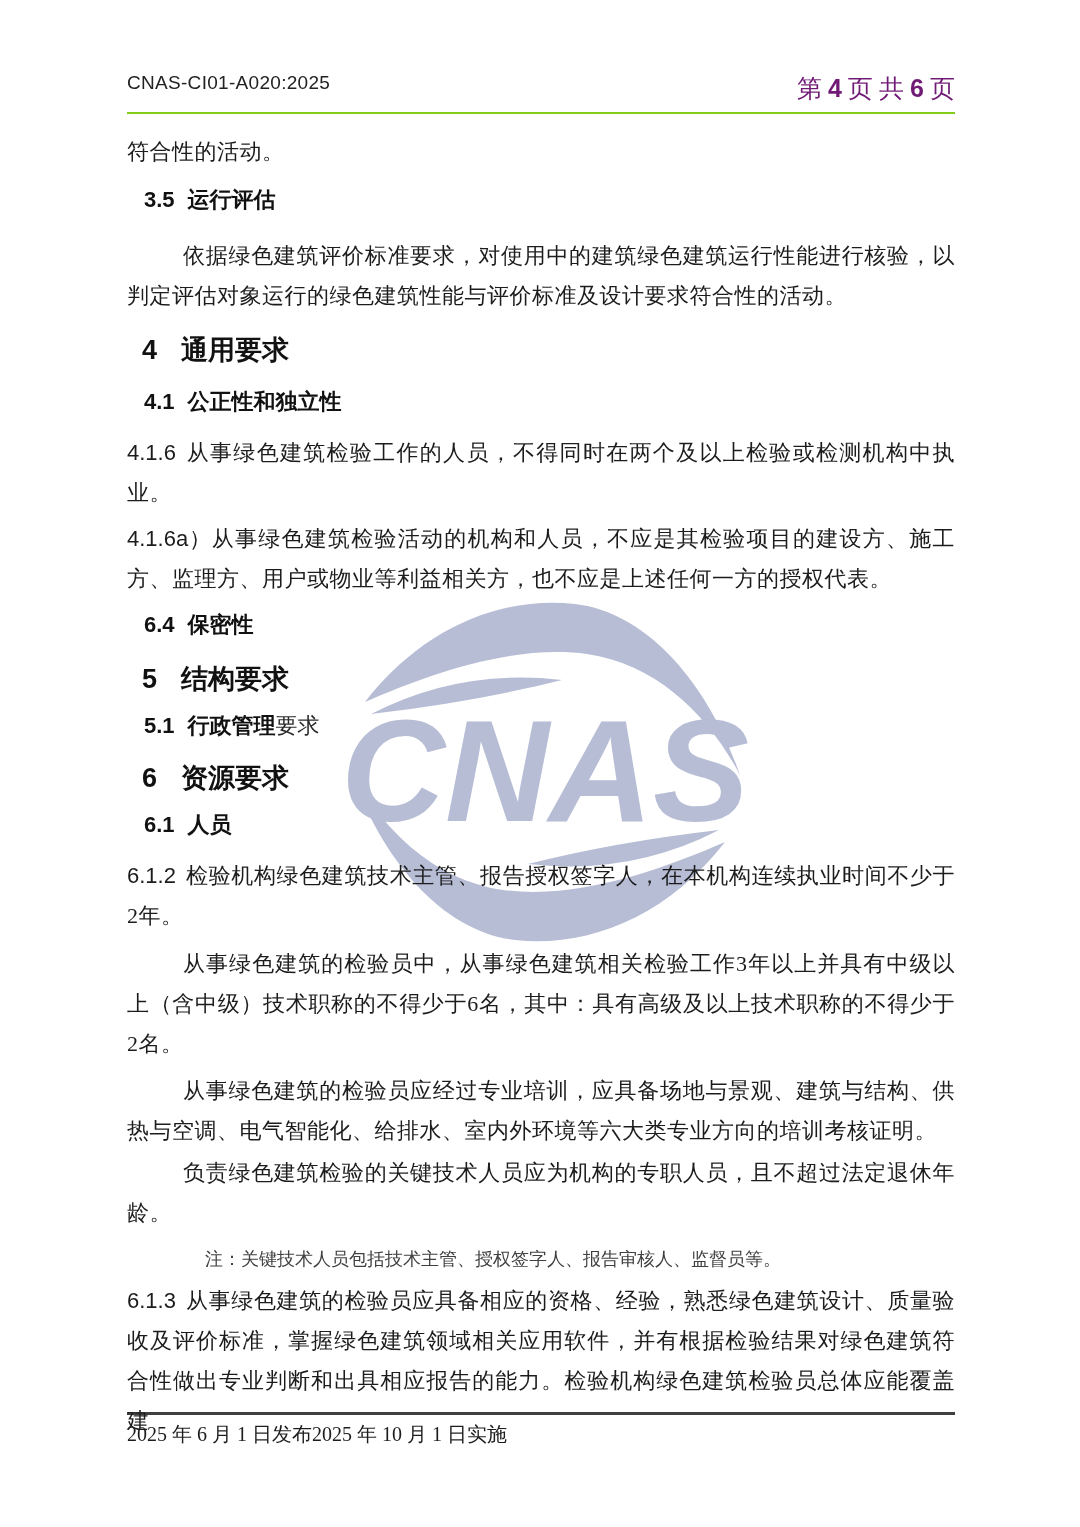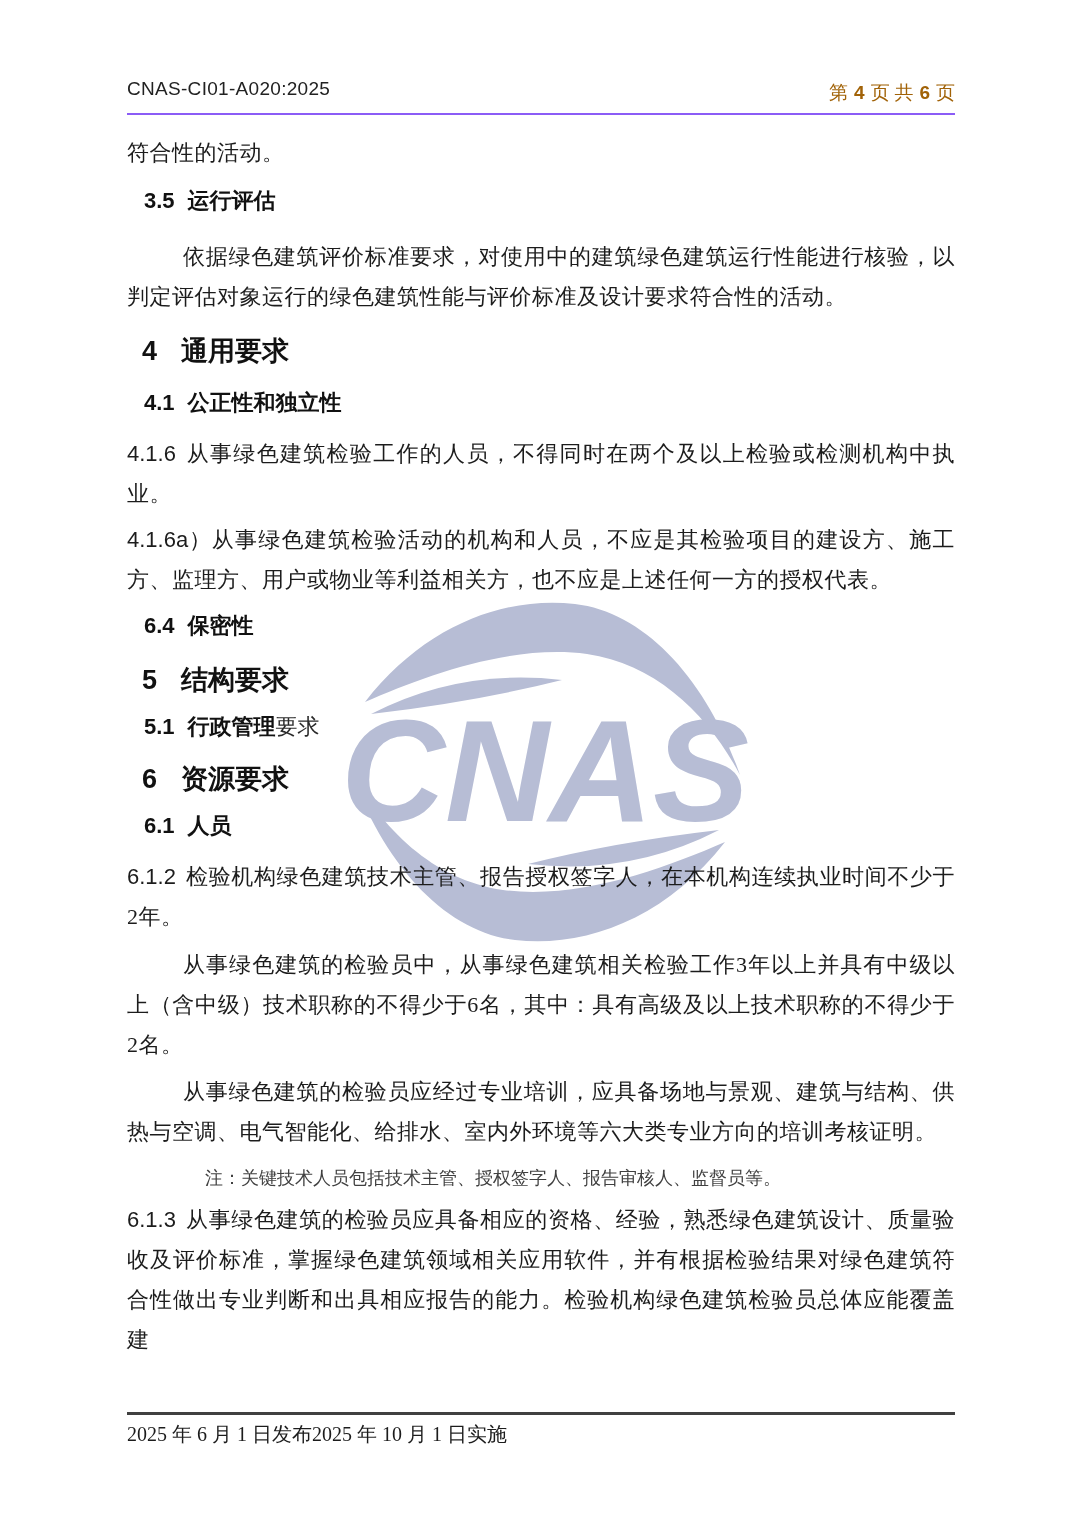--- a/index.html
+++ b/index.html
@@ -10,30 +10,30 @@
     background:#ffffff;
     overflow:hidden;
     font-family:"Liberation Serif","DejaVu Serif",serif;
     color:#1c1c1c;
   }
   .content{
     position:absolute;left:127px;top:0;width:828px;
   }
   
   .hdr{
-    display:flex;justify-content:space-between;align-items:center;
+    display:flex;justify-content:space-between;align-items:flex-start;
     padding-top:72px;padding-bottom:7px;
-    border-bottom:2px solid #8b5cf6;
+    border-bottom:2px solid #84cc16;
     font-size:19px;
   }
   .hdr .code{
     font-family:"Liberation Sans","DejaVu Sans",sans-serif;
     letter-spacing:0.3px;color:#222;
   }
-  .hdr .pgno{font-size:19px;color:#a16207;margin-top:8px;}
+  .hdr .pgno{font-size:25px;color:#701a75;}
   .pg-digit{
     font-family:"Liberation Sans","DejaVu Sans",sans-serif;
     font-weight:bold;margin:0 6px;
   }
   
   .bp{
     margin:0;
     font-size:22px;line-height:40px;
     text-align:justify;text-align-last:left;
     letter-spacing:0.5px;
@@ -140,20 +140,21 @@
     <div class="h3" style="margin-top:12px">
       <span class="hnum">6.1</span><span>人员</span>
     </div>
 
     <p class="bp" style="margin-top:10px"><span class="cnum">6.1.2</span><span>检验机构绿色建筑技术主管、报告授权签字人，在本机构连续执业时间不少于2年。</span></p>
 
     <p class="bp indent" style="margin-top:8px">从事绿色建筑的检验员中，从事绿色建筑相关检验工作3年以上并具有中级以上（含中级）技术职称的不得少于6名，其中：具有高级及以上技术职称的不得少于2名。</p>
 
     <p class="bp indent" style="margin-top:7px">从事绿色建筑的检验员应经过专业培训，应具备场地与景观、建筑与结构、供热与空调、电气智能化、给排水、室内外环境等六大类专业方向的培训考核证明。</p>
 
+    <p class="bp indent" style="margin-top:2px">负责绿色建筑检验的关键技术人员应为机构的专职人员，且不超过法定退休年龄。</p>
 
     <p class="note" style="margin-top:10px">注：关键技术人员包括技术主管、授权签字人、报告审核人、监督员等。</p>
 
     <p class="bp" style="margin-top:6px"><span class="cnum">6.1.3</span><span>从事绿色建筑的检验员应具备相应的资格、经验，熟悉绿色建筑设计、质量验收及评价标准，掌握绿色建筑领域相关应用软件，并有根据检验结果对绿色建筑符合性做出专业判断和出具相应报告的能力。检验机构绿色建筑检验员总体应能覆盖建</span></p>
 
   </div>
 
   <div class="ftr">
     <span>2025 年 6 月 1 日发布</span>
     <span>2025 年 10 月 1 日实施</span>

